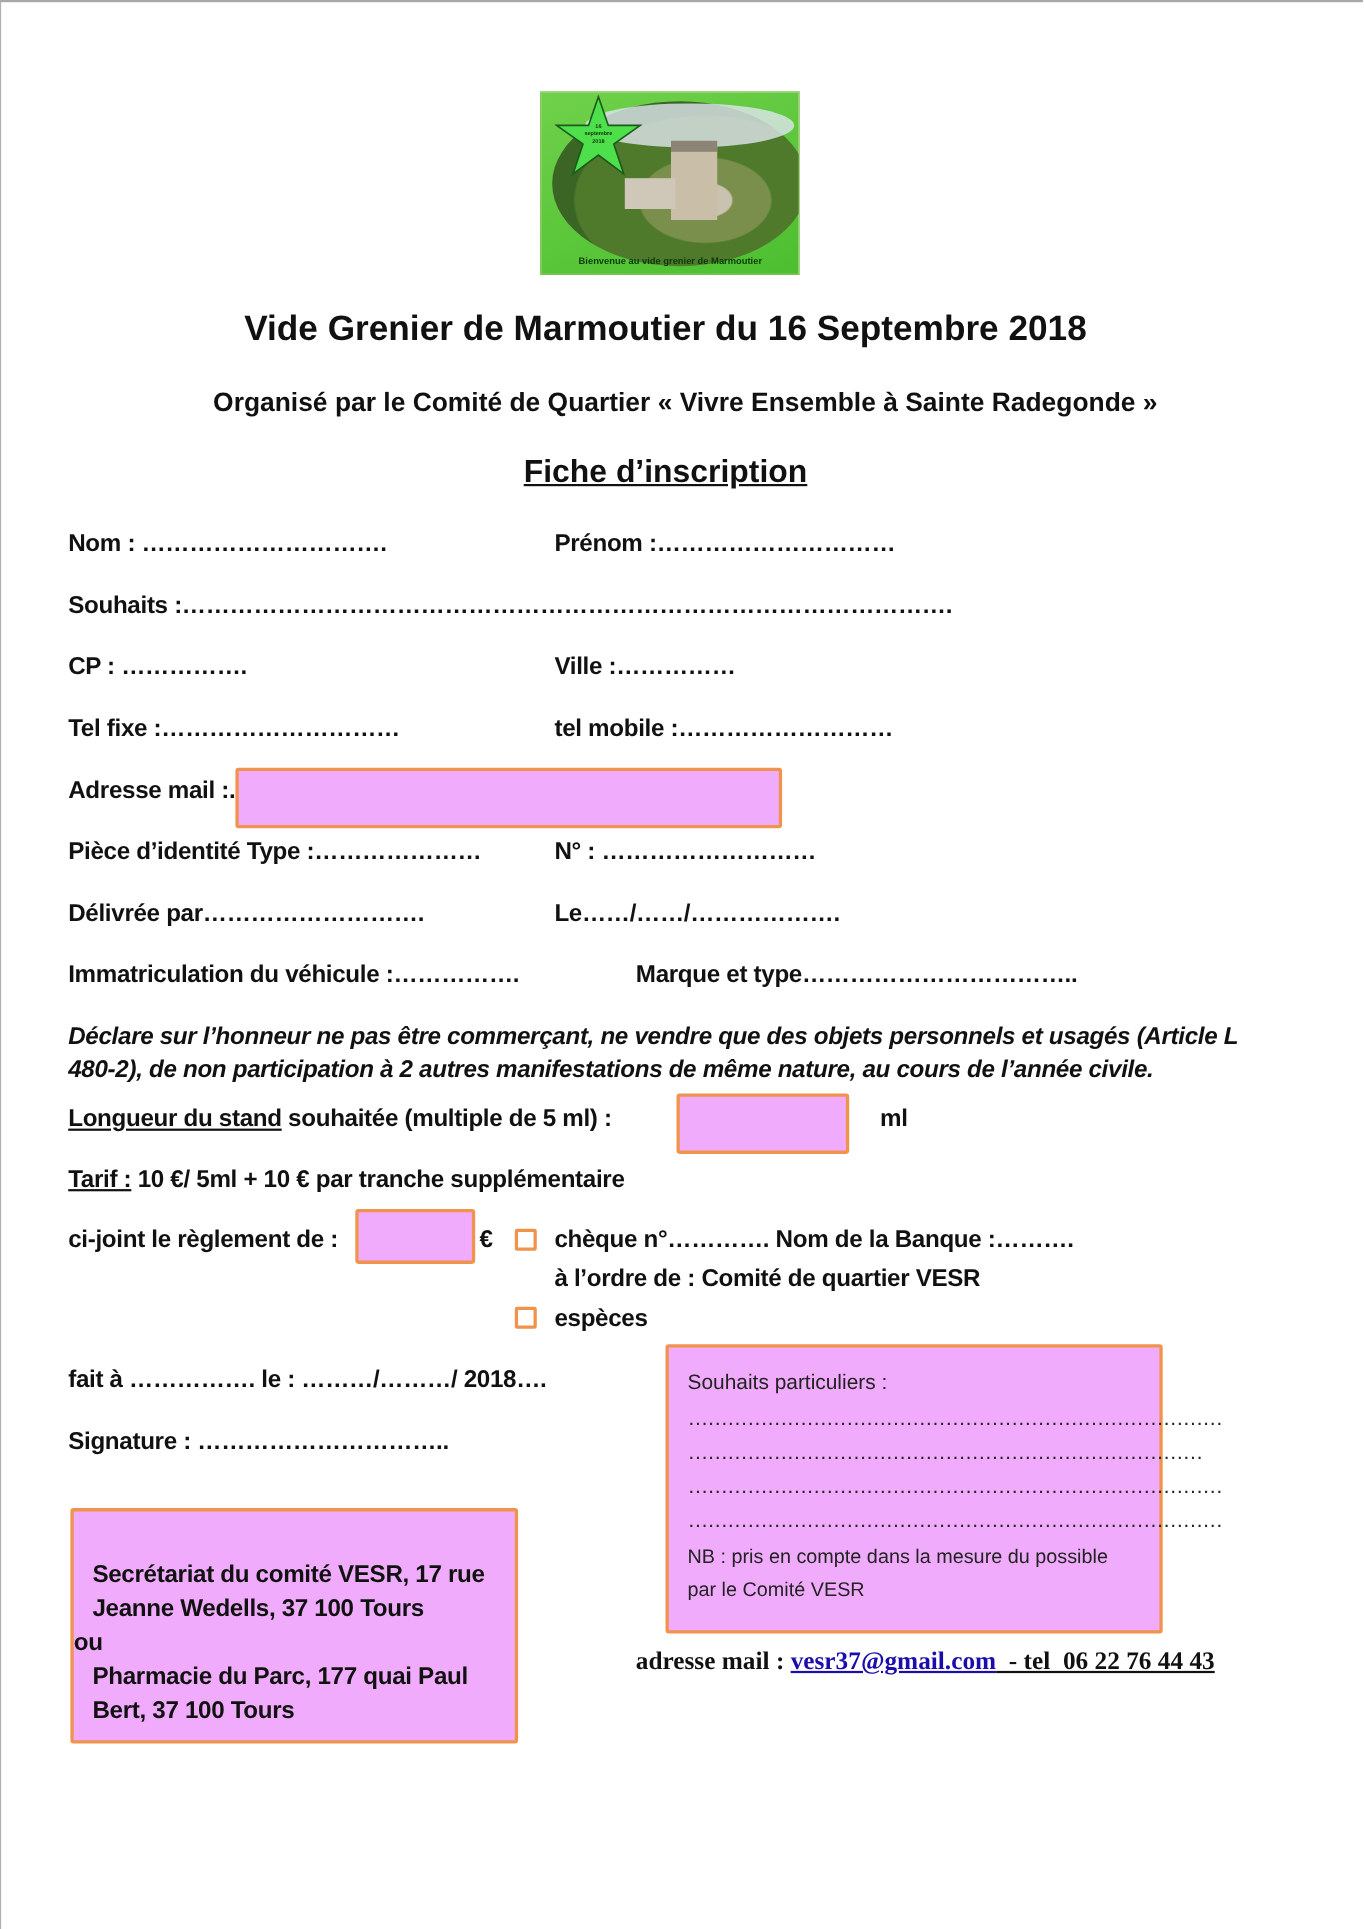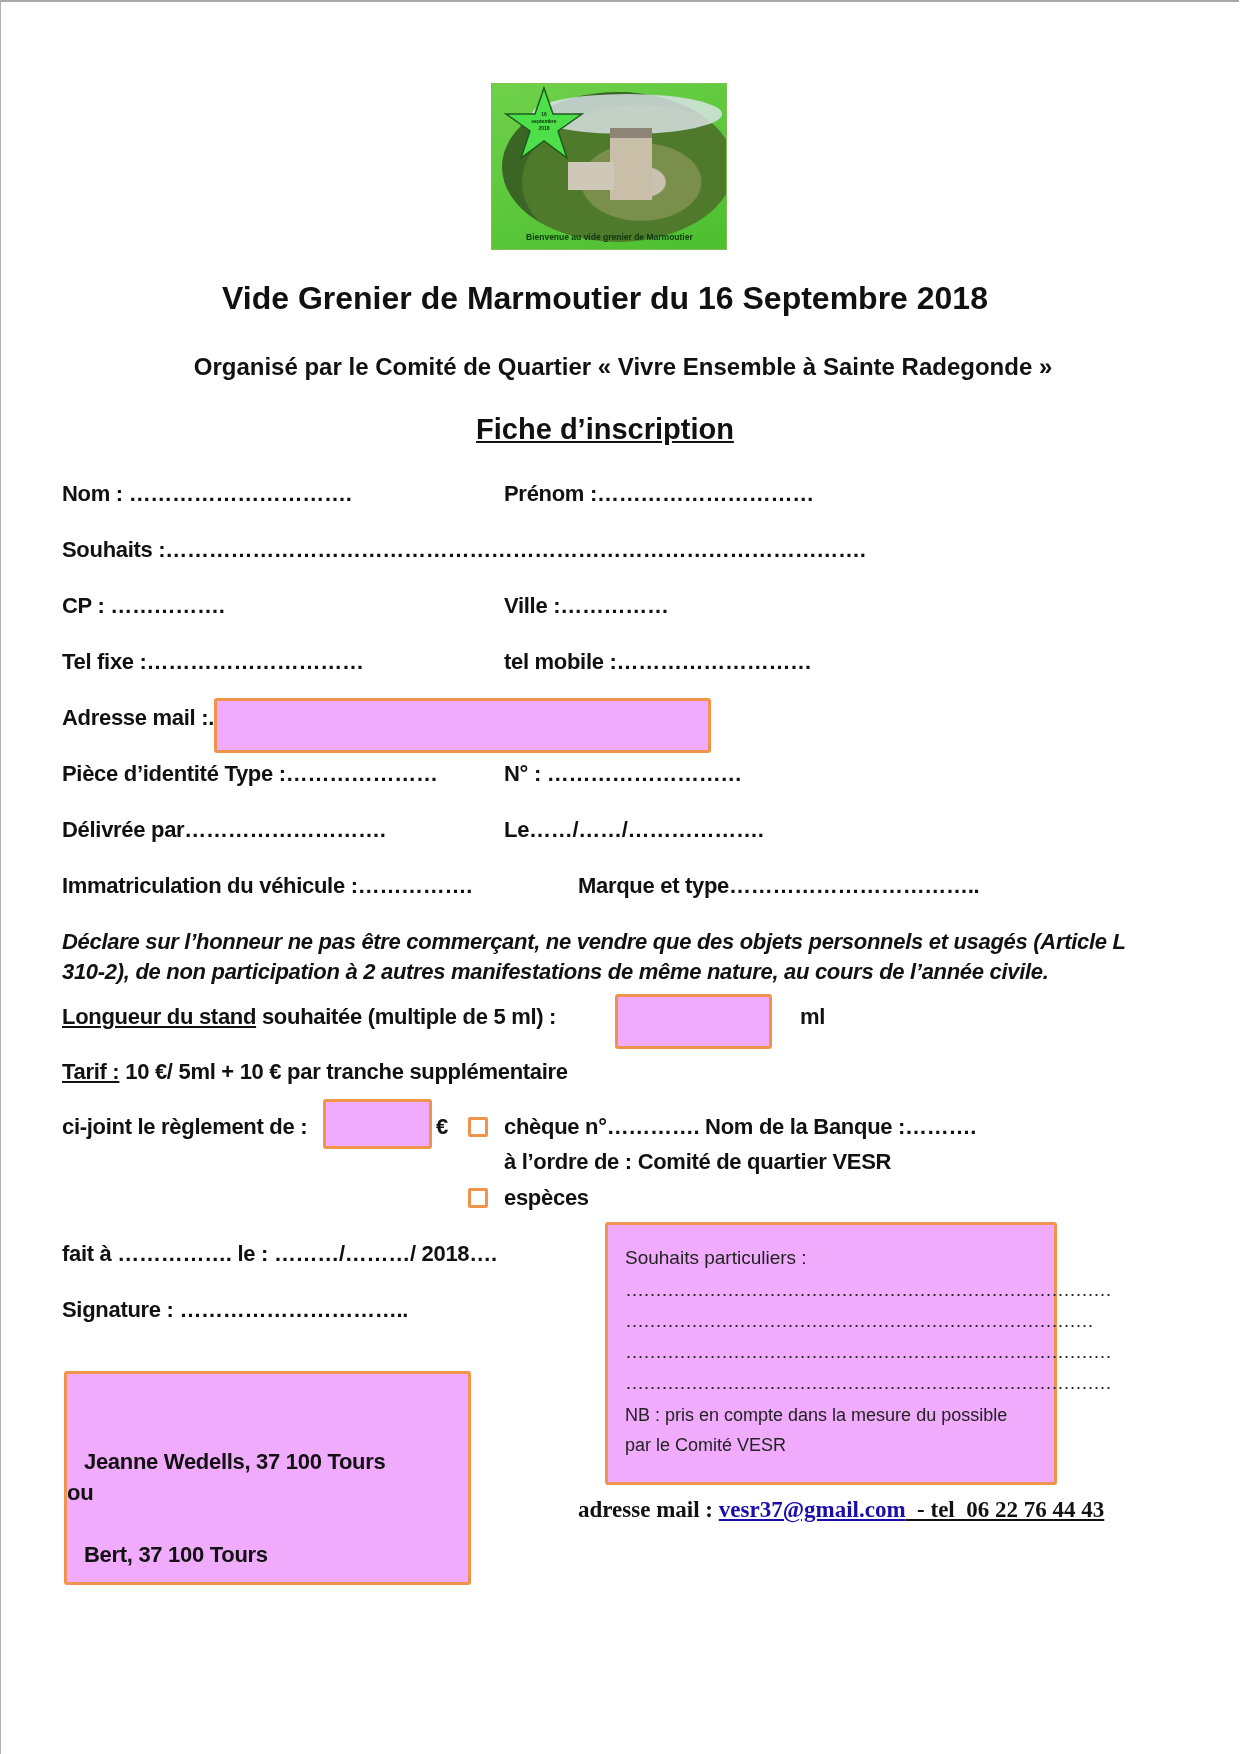--- a/index.html
+++ b/index.html
@@ -70,21 +70,21 @@
 <div class="abs field" style="left:62px; top:761px;">Pièce d’identité  Type :…………………</div>
 <div class="abs field" style="left:504px; top:761px;">N° : ………………………</div>
 
 <div class="abs field" style="left:62px; top:817px;">Délivrée par……………………….</div>
 <div class="abs field" style="left:504px; top:817px;">Le……/……/……………….</div>
 
 <div class="abs field" style="left:62px; top:873px;">Immatriculation du véhicule :…………….</div>
 <div class="abs field" style="left:578px; top:873px;">Marque et type……………………………..</div>
 
 <div class="abs field italic" style="left:62px; top:929px;">Déclare sur l’honneur ne pas être commerçant, ne vendre que des objets personnels et usagés (Article L</div>
-<div class="abs field italic" style="left:62px; top:959px;">310-2), de non participation à 2 autres manifestations de même nature, au cours de l’année civile.</div>
+<div class="abs field italic" style="left:62px; top:959px;">480-2), de non participation à 2 autres manifestations de même nature, au cours de l’année civile.</div>
 
 <div class="abs field" style="left:62px; top:1004px;"><span class="u">Longueur du stand</span><span> souhaitée (multiple de 5 ml) :</span></div>
 <div class="orange-box" style="left:615px; top:994px; width:157px; height:55px;">
   <span></span>
 </div>
 <div class="abs field" style="left:800px; top:1004px;">ml</div>
 
 <div class="abs field" style="left:62px; top:1059px;"><span class="u">Tarif :</span><span> 10 €/ 5ml + 10 € par tranche supplémentaire</span></div>
 
 <div class="abs field" style="left:62px; top:1114px;">ci-joint le règlement de :</div>
@@ -105,18 +105,20 @@
   <div class="abs souhaits" style="left:17px; top:22px;">Souhaits particuliers :</div>
   <div class="abs souhaits" style="left:17px; top:54px; letter-spacing:-1px;">………………………………………………………………………</div>
   <div class="abs souhaits" style="left:17px; top:85px; letter-spacing:-1px;">……………………………………………………………………</div>
   <div class="abs souhaits" style="left:17px; top:116px; letter-spacing:-1px;">………………………………………………………………………</div>
   <div class="abs souhaits" style="left:17px; top:147px; letter-spacing:-1px;">………………………………………………………………………</div>
   <div class="abs" style="left:17px; top:180px; font-size:18px; color:#222;">NB : pris en compte dans la mesure du possible</div>
   <div class="abs" style="left:17px; top:210px; font-size:18px; color:#222;">par le Comité VESR</div>
 </div>
 
 <div class="orange-box" style="left:64px; top:1371px; width:407px; height:214px;">
+  <div class="abs field" style="left:17px; top:44px;">Secrétariat du comité VESR, 17 rue</div>
   <div class="abs field" style="left:17px; top:75px;">Jeanne Wedells, 37 100 Tours</div>
   <div style="position:absolute; left:0; width:100%; top:106px; text-align:left;" class="field">ou</div>
+  <div class="abs field" style="left:17px; top:137px;">Pharmacie du Parc, 177 quai Paul</div>
   <div class="abs field" style="left:17px; top:168px;">Bert, 37 100 Tours</div>
 </div>
 
 <div class="abs contact" style="left:578px; top:1497px;"><span>adresse mail : </span><a>vesr37@gmail.com</a><span style="white-space:pre;text-decoration:underline;">  - tel  06 22 76 44 43</span></div>
 
 </body></html>

